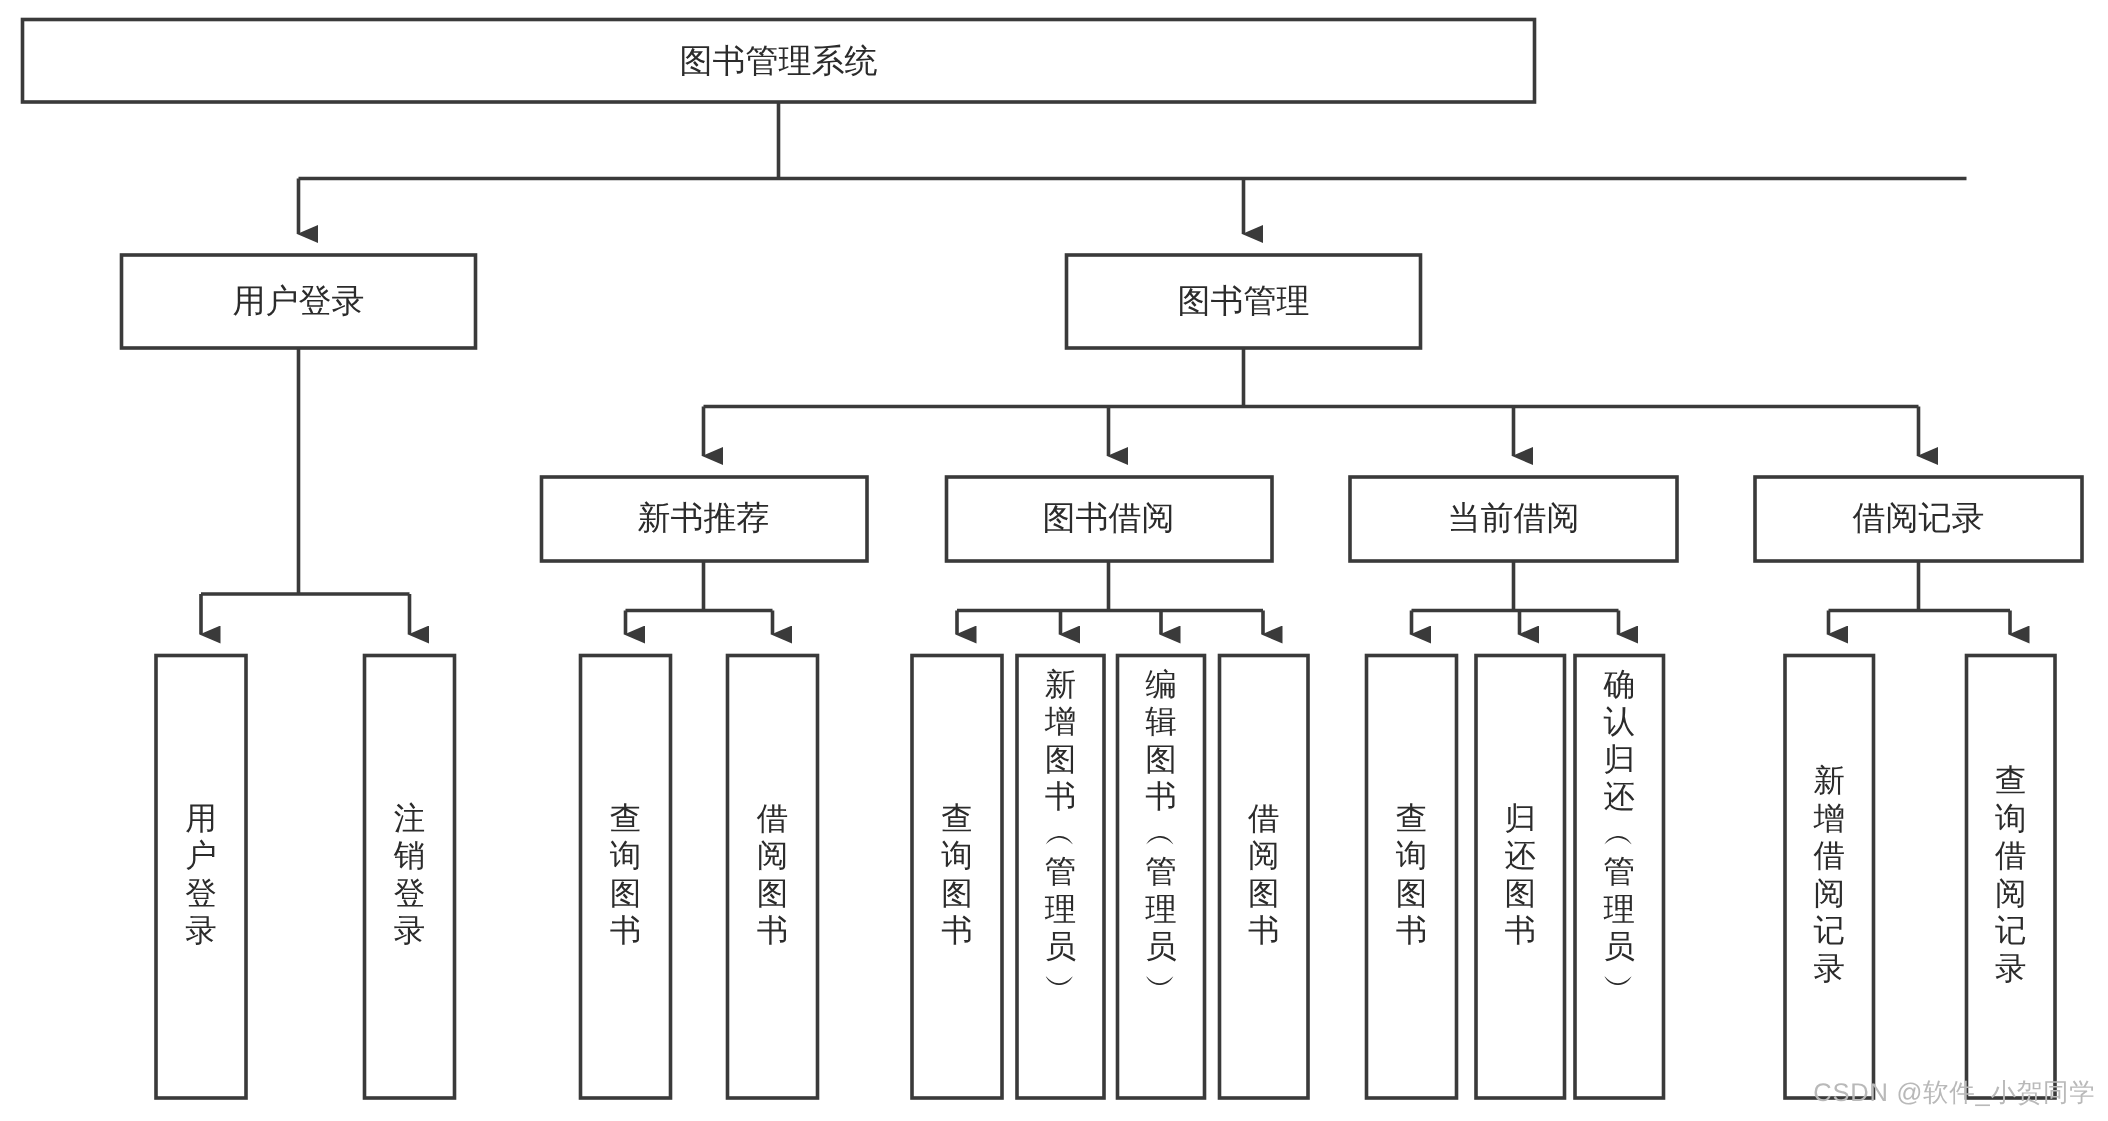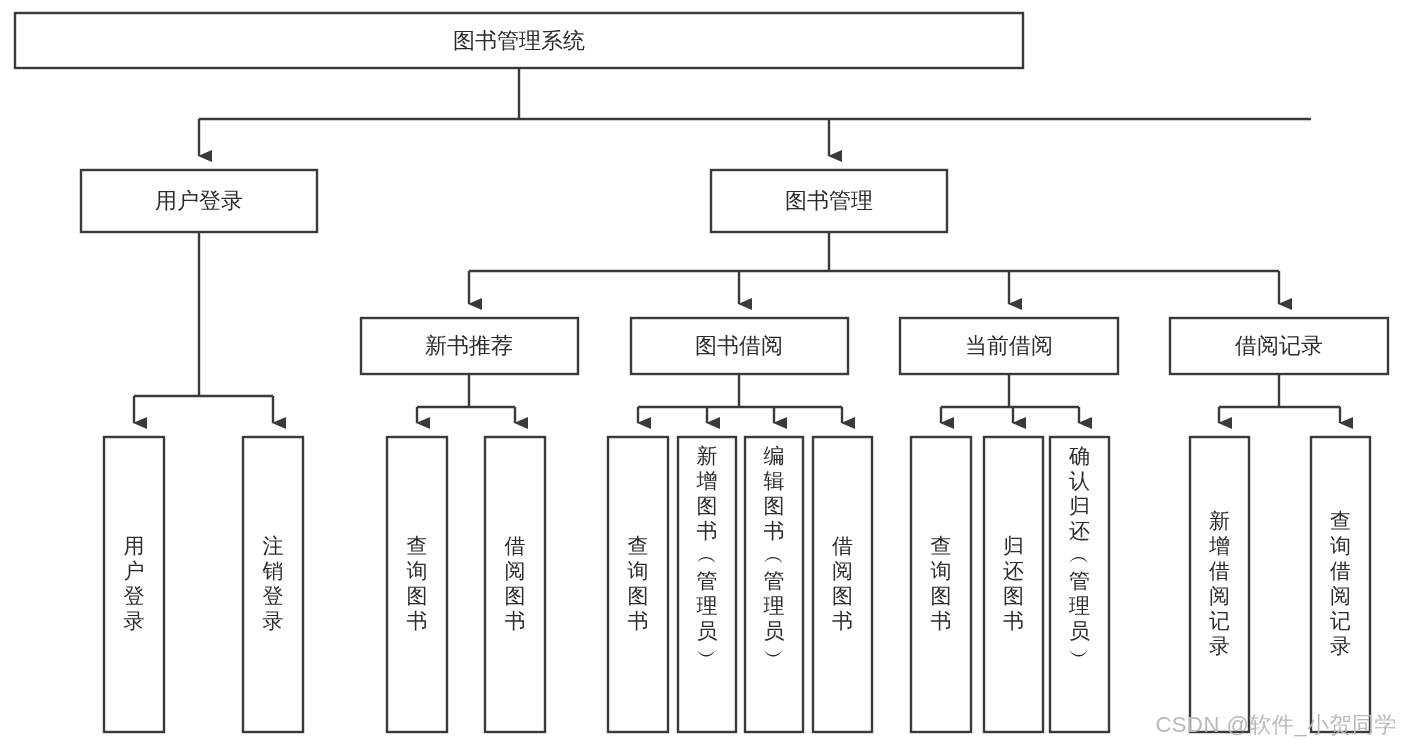--- a/index.html
+++ b/index.html
@@ -46,21 +46,21 @@
   }
   .arrow-head {
     fill: #3a3a3a;
     stroke: none;
   }
   .watermark {
     position: absolute;
     right: 8px;
     bottom: 7px;
     font-family: "Liberation Sans", "DejaVu Sans", sans-serif;
-    font-size: 22px;
+    font-size: 17px;
     color: #b9b9b9;
     white-space: nowrap;
     letter-spacing: 0.5px;
     pointer-events: none;
   }
 </style>
 </head>
 <body>
 
 <svg id="diagram" viewBox="0 0 1405 747">

